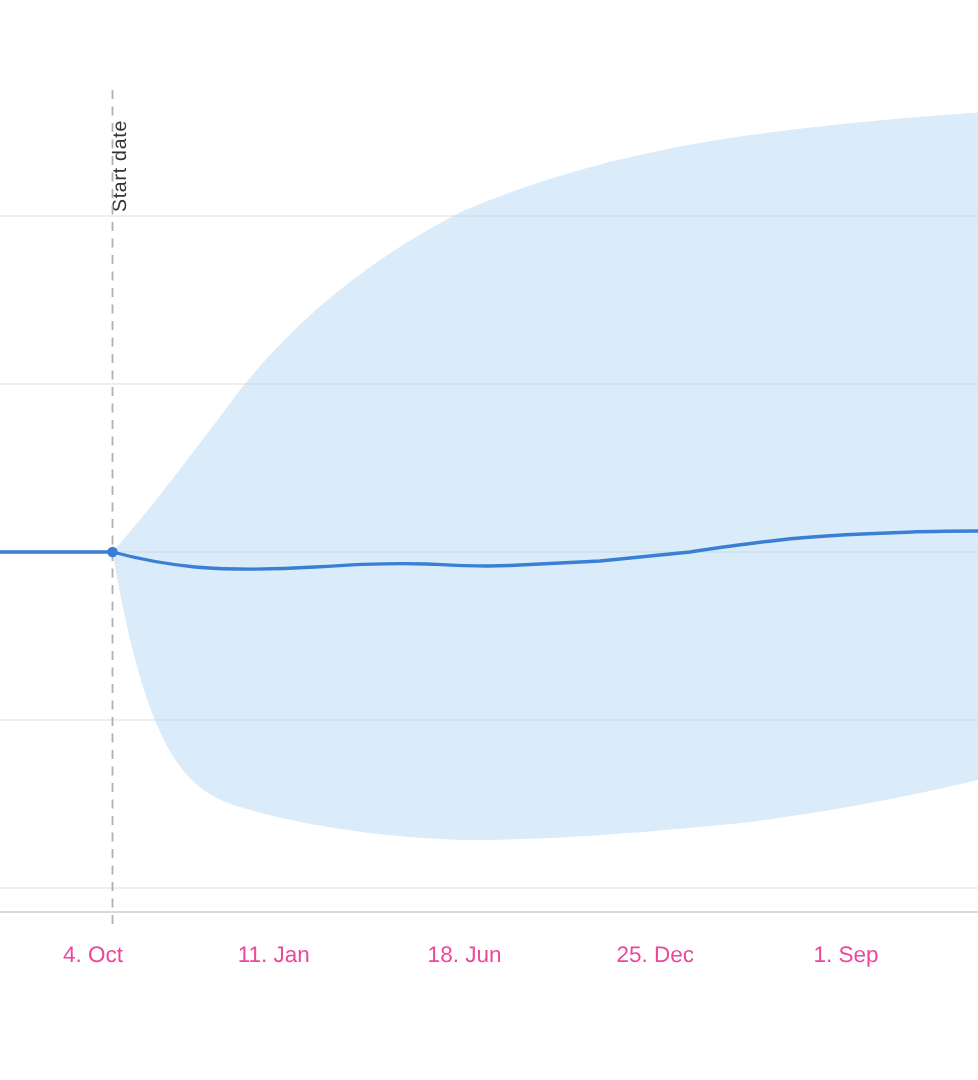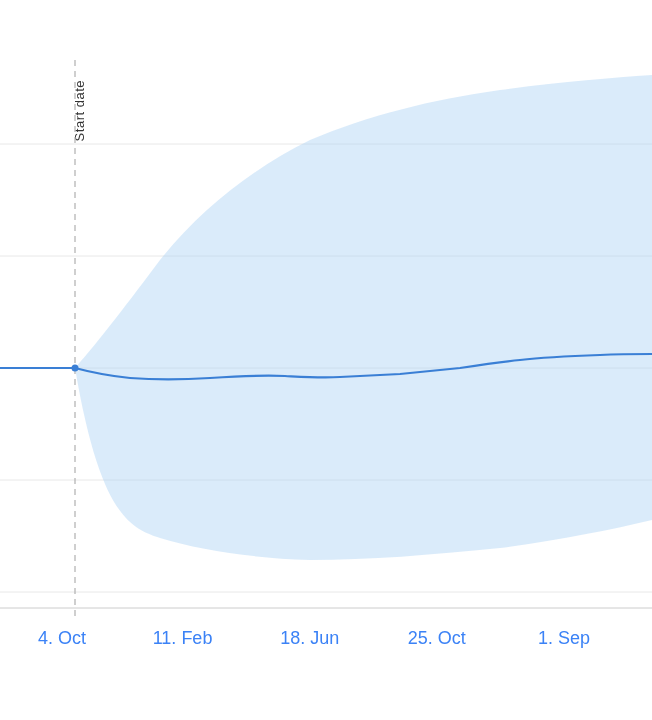--- a/index.html
+++ b/index.html
@@ -21,22 +21,22 @@
       bottom: 60px;
       left: 0;
       right: 0;
       height: 40px;
       display: flex;
       align-items: flex-start;
       padding-top: 8px;
     }
     .x-label {
       position: absolute;
-      font-size: 18px;
-      color: #3b82f6;
+      font-size: 15px;
+      color: #ec4899;
       transform: translateX(-50%);
     }
     .start-date-label {
       position: absolute;
       top: 80px;
       left: 72px;
       writing-mode: vertical-rl;
       transform: rotate(180deg);
       font-size: 13px;
       color: #333;
@@ -96,19 +96,19 @@
       C 620,294 636,294 652,294
     " fill="none" stroke="#3a7fd5" stroke-width="2.2" stroke-linejoin="round" stroke-linecap="round"></path>
 
     <circle cx="75" cy="308" r="3.5" fill="#3a7fd5"></circle>
 
     <line x1="0" y1="548" x2="652" y2="548" stroke="#ccc" stroke-width="1"></line>
   </svg>
 
   <div class="x-axis">
     <span class="x-label" style="left: 9.5%">4. Oct</span>
-    <span class="x-label" style="left: 28%">11. Feb</span>
+    <span class="x-label" style="left: 28%">11. Jan</span>
     <span class="x-label" style="left: 47.5%">18. Jun</span>
-    <span class="x-label" style="left: 67%">25. Oct</span>
+    <span class="x-label" style="left: 67%">25. Dec</span>
     <span class="x-label" style="left: 86.5%">1. Sep</span>
   </div>
 
 </div>
 
 </body></html>

